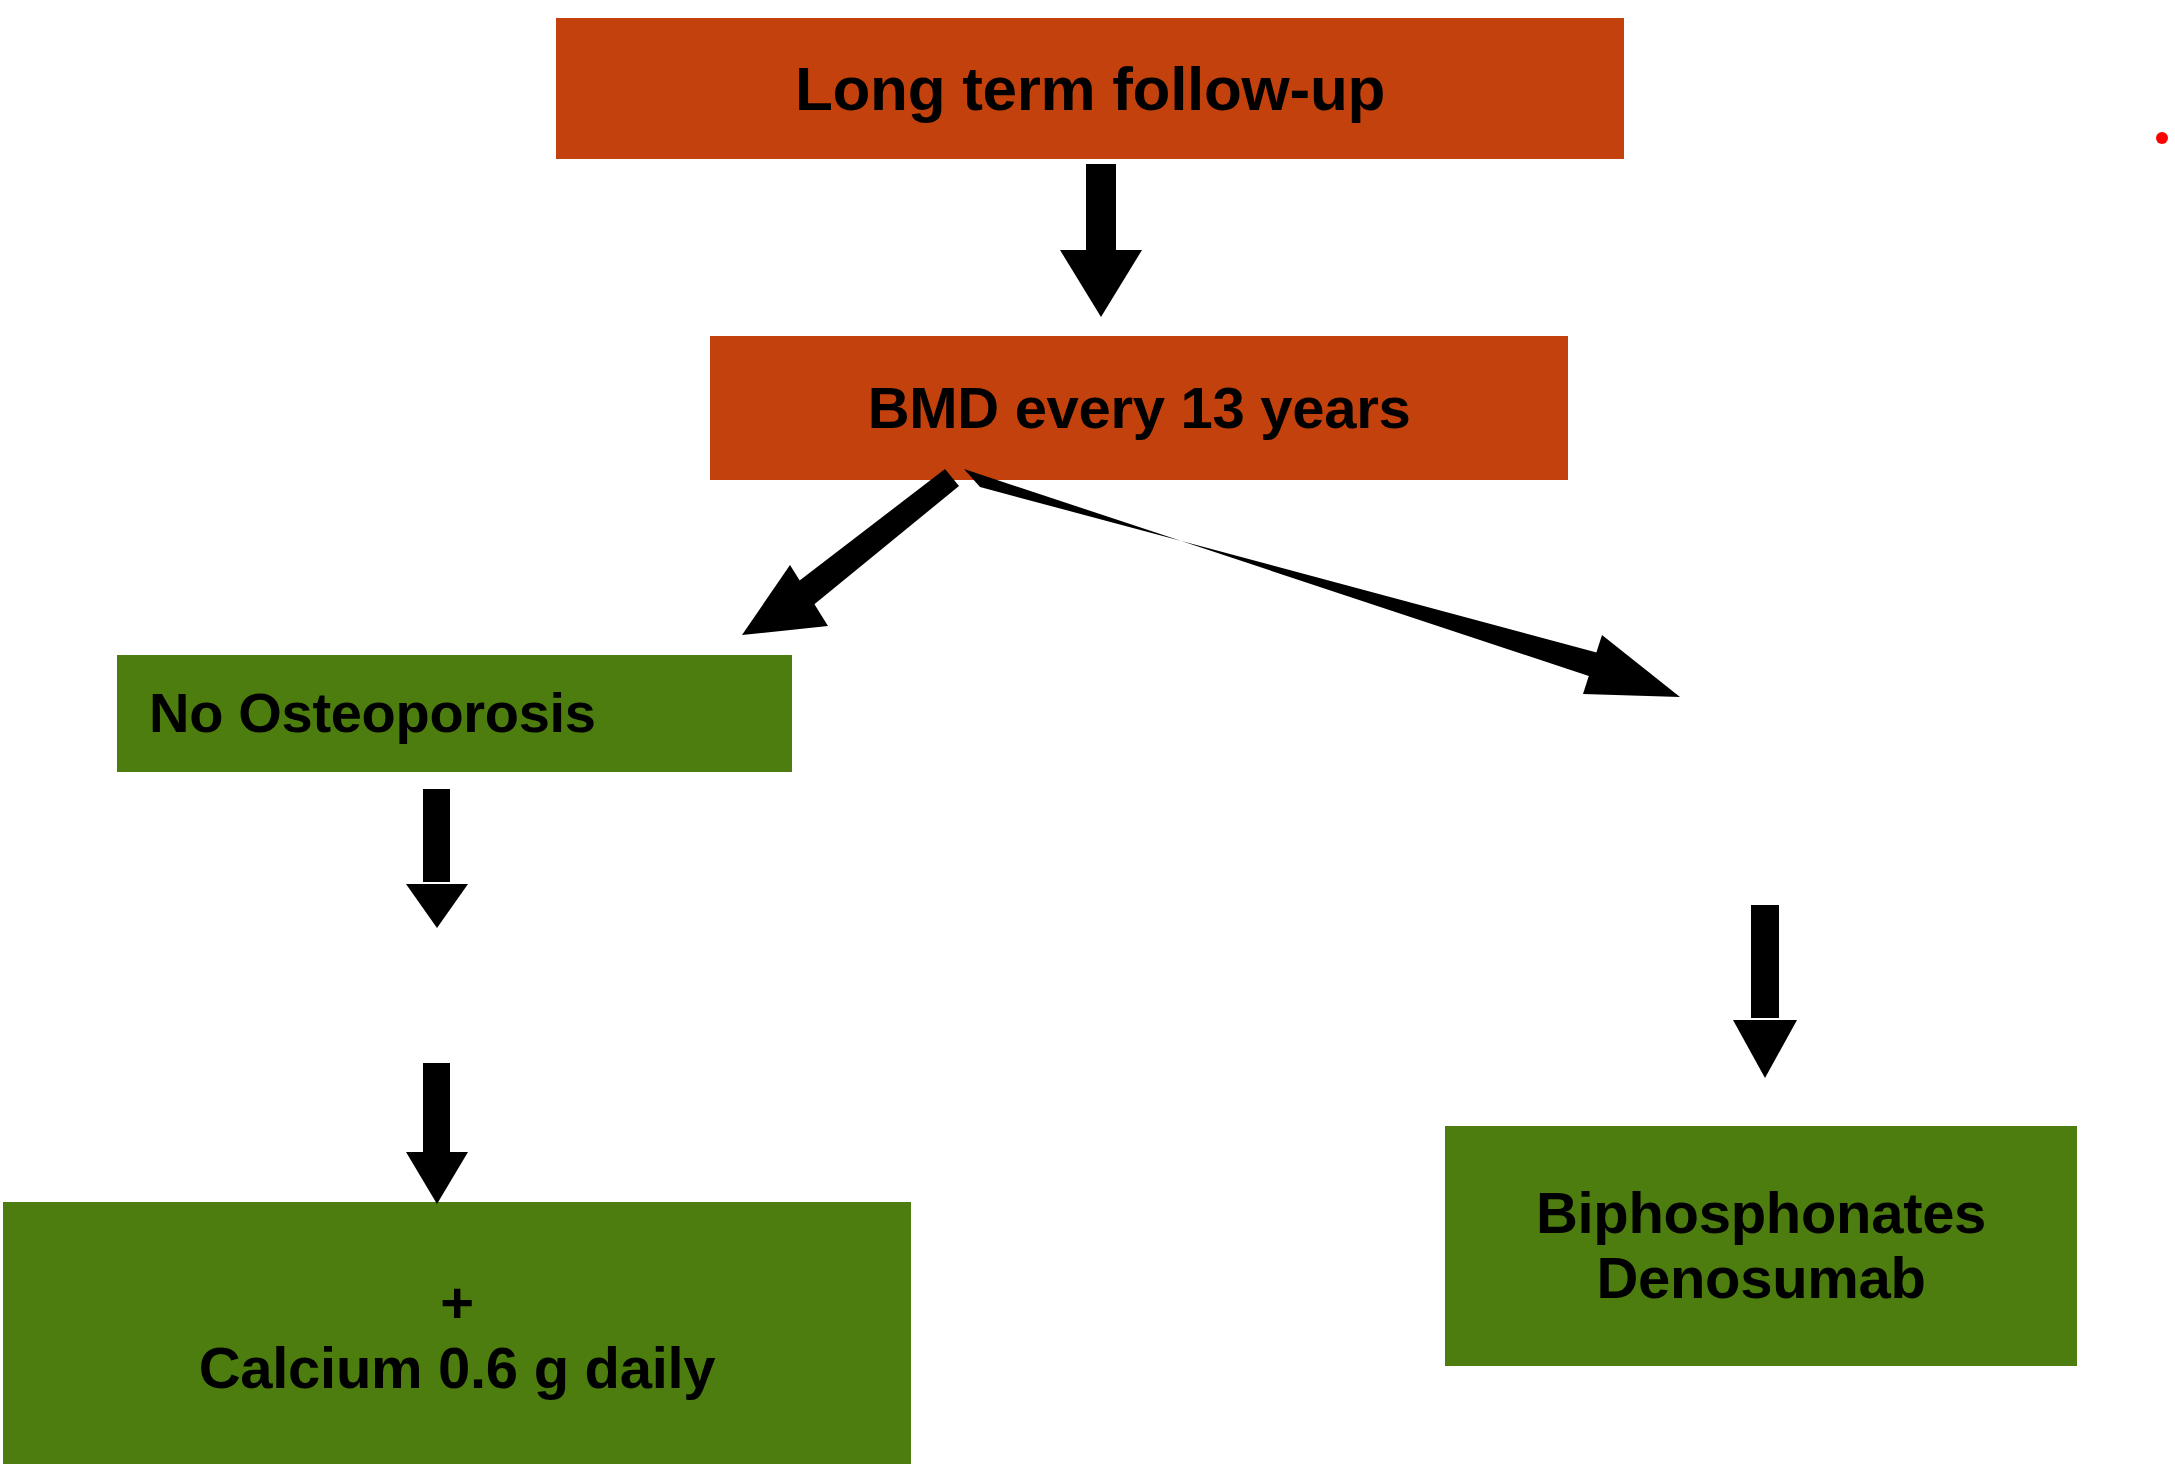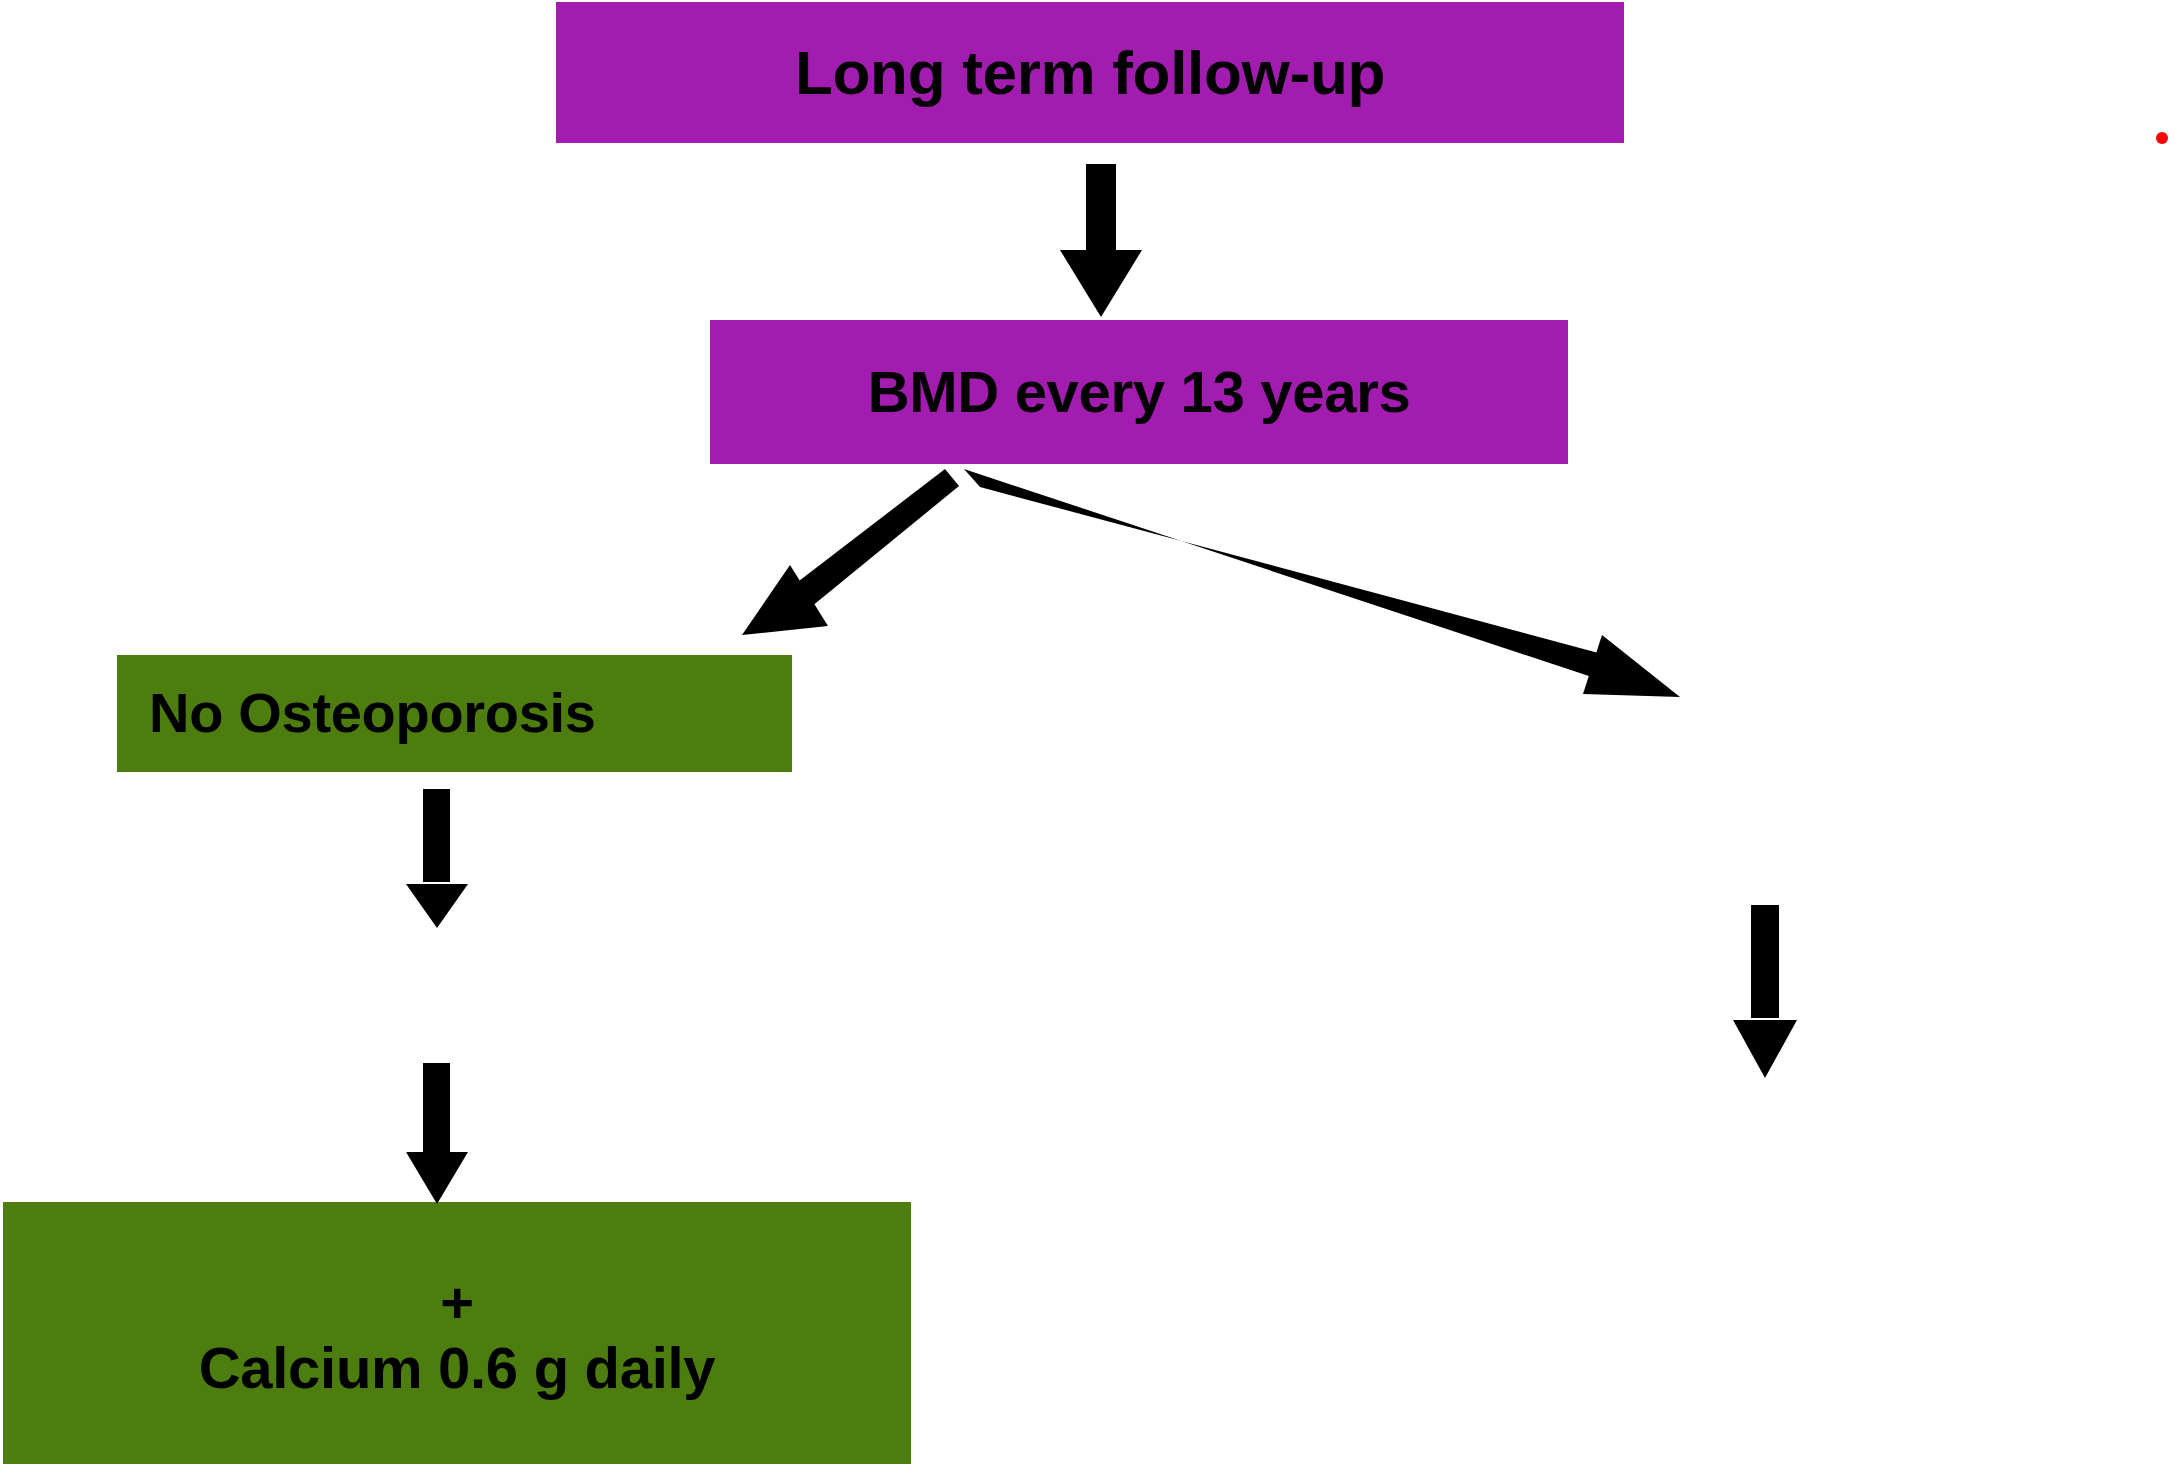--- a/index.html
+++ b/index.html
@@ -22,21 +22,21 @@
     box-sizing: border-box;
     display: flex;
     align-items: center;
     justify-content: center;
     text-align: center;
     font-weight: bold;
     color: #000000;
     line-height: 1.12;
     letter-spacing: -0.3px;
   }
-  .node.teal  { background: #a21caf; }
+  .node.teal  { background: #c2410c; margin-top: 16px; }
   .node.orange{ background: #4d7c0f; }
 
   
   #node-long-term-follow-up {
     left: 556px;  top: 2px;    width: 1068px; height: 141px;
     font-size: 62px;
   }
   #node-bmd-frequency {
     left: 710px;  top: 320px;  width: 858px;  height: 144px;
     font-size: 58px;
@@ -102,20 +102,24 @@
     <span>No Osteoporosis</span>
   </div>
 
 
   <div class="node orange" id="node-calcitriol-calcium">
     <span class="line">+</span>
     <span class="line">Calcium 0.6 g daily</span>
   </div>
 
 
+  <div class="node orange" id="node-biphosphonates-denosumab">
+    <span class="line">Biphosphonates</span>
+    <span class="line">Denosumab</span>
+  </div>
 
   <svg id="arrow-layer" viewBox="0 0 2175 1464">
 
     <g>
       <rect x="1086" y="164" width="30" height="105" fill="#000"></rect>
       <polygon points="1060,250 1142,250 1101,317" fill="#000"></polygon>
     </g>
 
     <g>
       <polygon points="945,469 959,486 800,616 782,594" fill="#000"></polygon>

